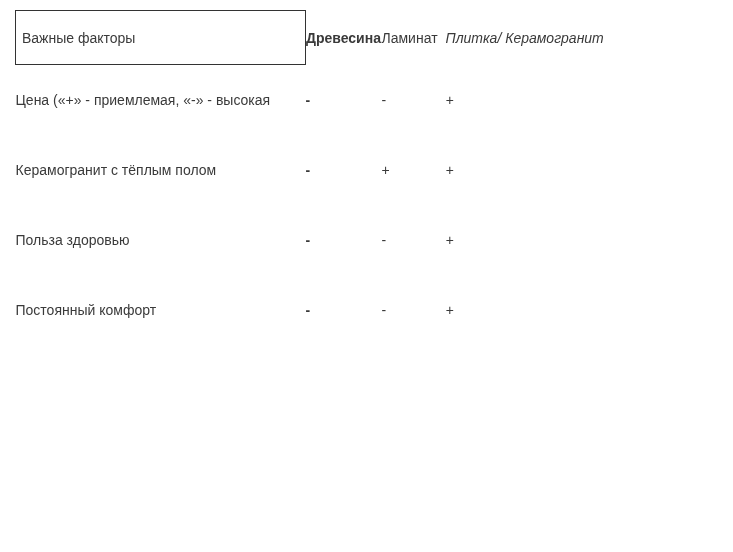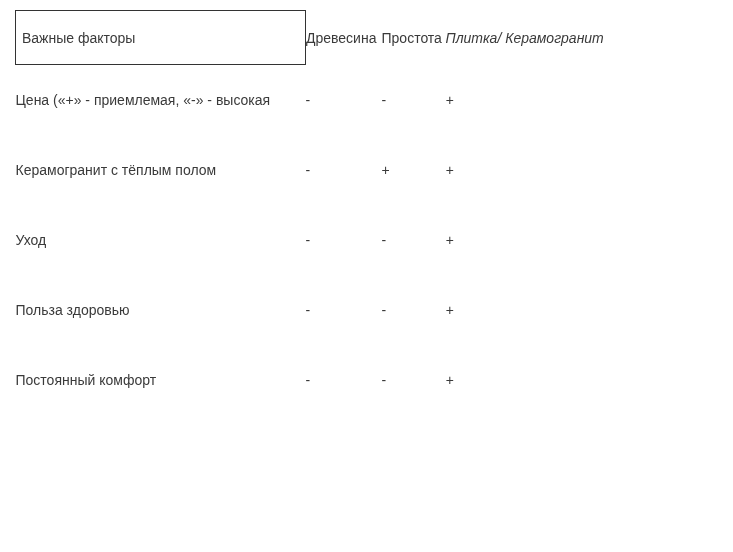--- a/index.html
+++ b/index.html
@@ -30,20 +30,21 @@
       height: 54px;
     }
     tbody td {
       height: 70px;
     }
     .col-factors {
       width: 290px;
     }
     .col-wood {
       width: 76px;
+      font-weight: bold;
     }
     .col-laminate {
       width: 64px;
     }
     .col-tile {
       width: auto;
       font-style: italic;
     }
     .factors-header-cell {
       border: 1px solid #333;
@@ -52,41 +53,35 @@
     }
   </style>
 </head>
 <body>
 
 <table>
   <thead>
     <tr>
       <th class="col-factors factors-header-cell">Важные факторы</th>
       <th class="col-wood">Древесина</th>
-      <th class="col-laminate">Простота</th>
+      <th class="col-laminate">Ламинат</th>
       <th class="col-tile">Плитка/ Керамогранит</th>
     </tr>
   </thead>
   <tbody>
     <tr>
       <td class="col-factors">Цена («+» - приемлемая, «-» - высокая</td>
       <td class="col-wood">-</td>
       <td class="col-laminate">-</td>
       <td class="col-tile">+</td>
     </tr>
     <tr>
       <td class="col-factors">Керамогранит с тёплым полом</td>
       <td class="col-wood">-</td>
       <td class="col-laminate">+</td>
-      <td class="col-tile">+</td>
-    </tr>
-    <tr>
-      <td class="col-factors">Уход</td>
-      <td class="col-wood">-</td>
-      <td class="col-laminate">-</td>
       <td class="col-tile">+</td>
     </tr>
     <tr>
       <td class="col-factors">Польза здоровью</td>
       <td class="col-wood">-</td>
       <td class="col-laminate">-</td>
       <td class="col-tile">+</td>
     </tr>
     <tr>
       <td class="col-factors">Постоянный комфорт</td>

